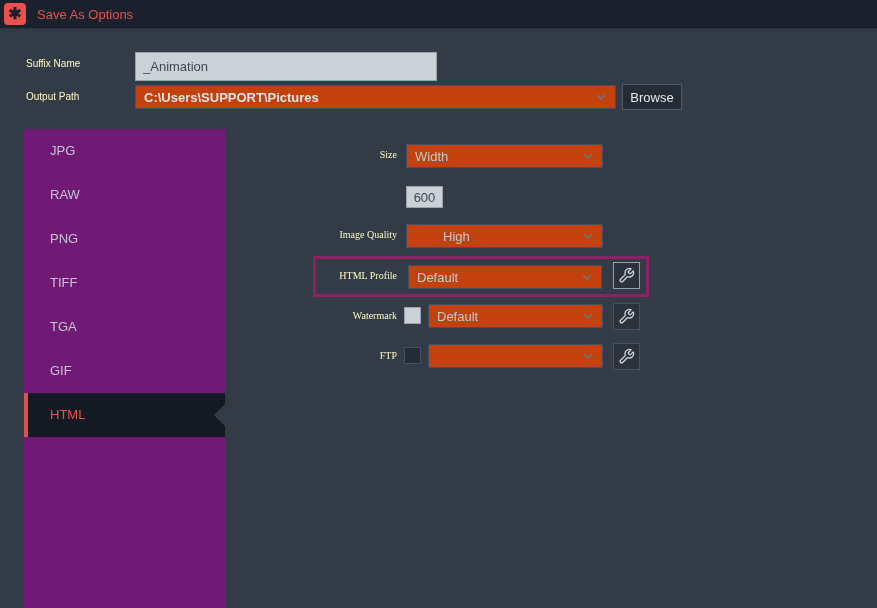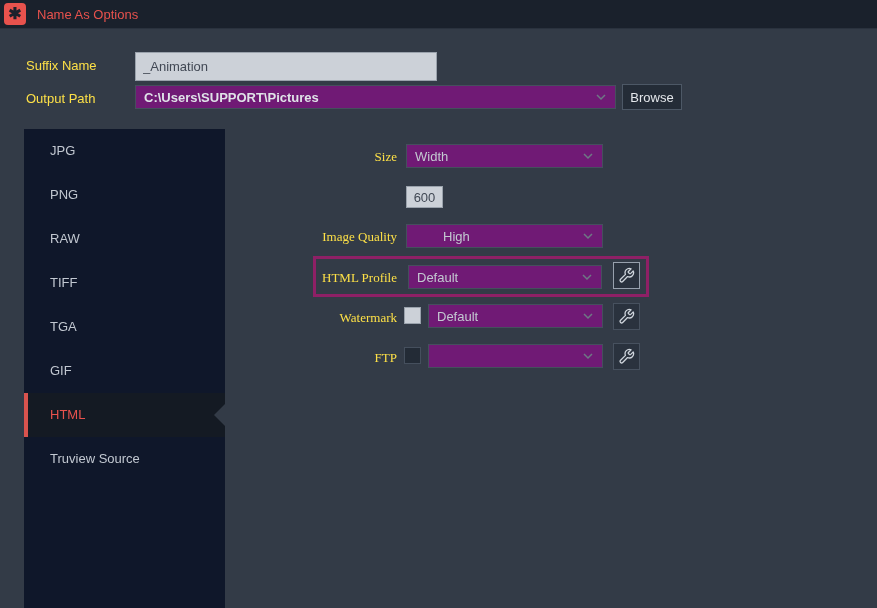--- a/index.html
+++ b/index.html
@@ -21,26 +21,26 @@
   .app-icon {
     width:22px; height:22px; margin-left:4px;
     background:#e8524d; border-radius:4px;
     color:#1a212c; font-size:16px; font-weight:bold;
     display:flex; align-items:center; justify-content:center;
     line-height:1;
   }
   .title-text { color:#e8524d; font-size:13px; margin-left:11px; }
 
   
-  .lbl { position:absolute; color:#fde047; font-size:13px; white-space:nowrap; }
+  .lbl { position:absolute; color:#fef9c3; font-size:10px; white-space:nowrap; }
   .lbl-r { text-align:right; width:160px;font-family:Liberation Serif, serif; }
 
   .combo {
     position:absolute;
-    background:#701a75;
+    background:#c2410c;
     border:1px solid #454f5d;
     color:#c3c9d1; font-size:13px;
     display:flex; align-items:center;
     padding:0 8px; height:24px;
     cursor:default;
     gap:10px;
   }
   .combo .val { flex:1; overflow:hidden; white-space:nowrap; }
   .combo .chev { width:12px; height:8px; flex:0 0 auto; margin-left:6px; }
   .combo .chev svg { display:block; }
@@ -76,21 +76,21 @@
   .checkbox {
     position:absolute; width:17px; height:17px;
     cursor:pointer;
   }
   .checkbox.light { background:#ccd1d8; border:1px solid #9aa2ac; }
   .checkbox.dark  { background:#232b36; border:1px solid #454f5d; }
 
   
   .sidebar {
     position:absolute; left:24px; top:129px; width:201px; height:479px;
-    background:#0f172a;
+    background:#701a75;
   }
   .side-item {
     height:44px; line-height:44px;
     padding-left:26px;
     color:#c2c8d1; font-size:13px;
     cursor:pointer; position:relative;
   }
   .side-item.selected {
     background:#141a23;
     color:#e8524d;
@@ -110,49 +110,48 @@
     position:absolute; left:313px; top:256px; width:336px; height:41px;
     border:3px solid #8e2066;
     pointer-events:none;
   }
 </style>
 </head>
 <body>
 
 <div class="titlebar">
   <div class="app-icon">✱</div>
-  <div class="title-text">Name As Options</div>
+  <div class="title-text">Save As Options</div>
 </div>
 
 <div class="lbl" style="left:26px; top:58px;">Suffix Name</div>
 <input class="text-input-light" style="left: 135px; top: 52px; width: 302px; height: 29px;" value="_Animation">
 
 <div class="lbl" style="left:26px; top:91px;">Output Path</div>
 <div class="combo" style="left:135px; top:85px; width:481px; font-weight:bold; color:#dfe3e8;">
   <span class="val">C:\Users\SUPPORT\Pictures</span>
   <span class="chev">
     <svg width="12" height="8" viewBox="0 0 12 8">
         <path d="M2 2l4 4 4-4" fill="none" stroke="#6e7885" stroke-width="1.5"></path>
       </svg>
   </span>
 </div>
 <div class="btn" style="left:622px; top:84px; width:60px; height:26px;">Browse</div>
 
 <div class="sidebar">
   <div class="side-item">JPG</div>
+  <div class="side-item">RAW</div>
   <div class="side-item">PNG</div>
-  <div class="side-item">RAW</div>
   <div class="side-item">TIFF</div>
   <div class="side-item">TGA</div>
   <div class="side-item">GIF</div>
   <div class="side-item selected">
     <span>HTML</span>
     <span class="notch"></span>
   </div>
-  <div class="side-item">Truview Source</div>
 </div>
 
 <div class="lbl lbl-r" style="left:237px; top:149px;">Size</div>
 <div class="combo" style="left:406px; top:144px; width:197px;">
   <span class="val">Width</span>
   <span class="chev">
     <svg width="12" height="8" viewBox="0 0 12 8">
         <path d="M2 2l4 4 4-4" fill="none" stroke="#6e7885" stroke-width="1.5"></path>
       </svg>
   </span>

